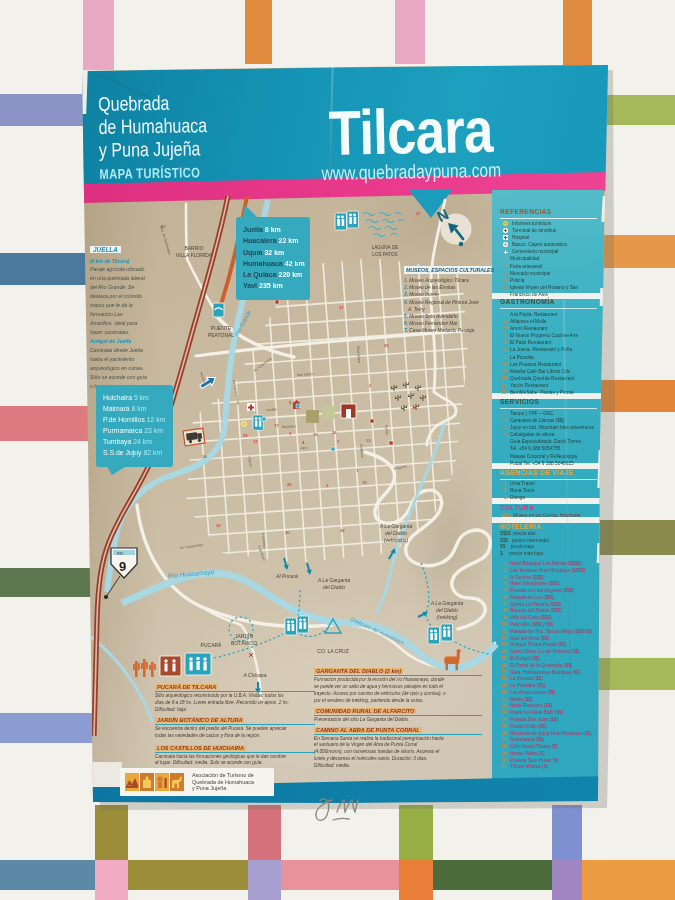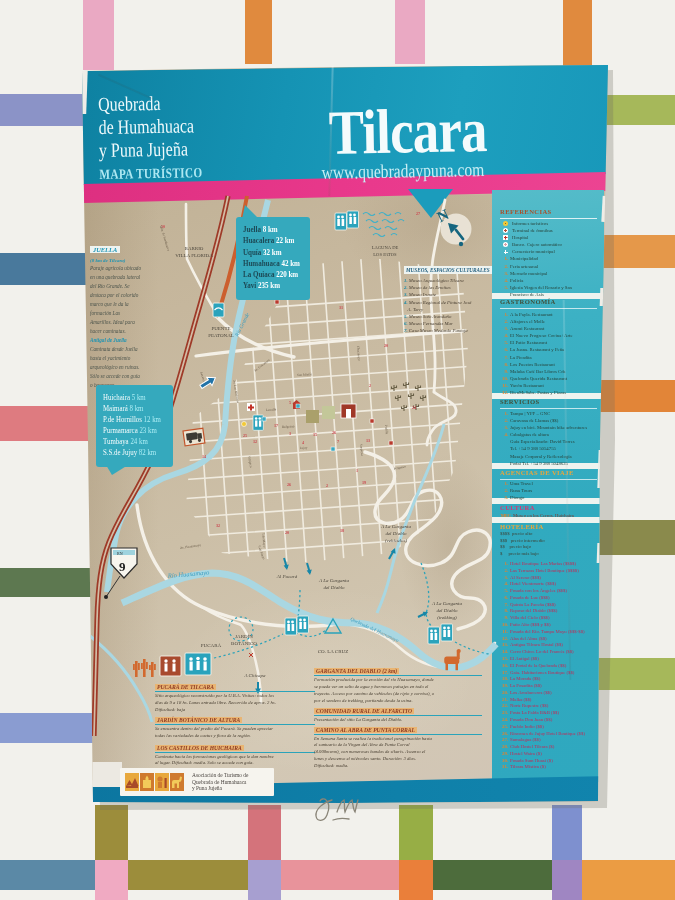--- a/index.html
+++ b/index.html
@@ -1,18 +1,18 @@
 <!DOCTYPE html>
 <html><head>
 <meta charset="utf-8">
 <style>
   html,body{margin:0;padding:0;width:675px;height:900px;overflow:hidden;
     font-family:"Liberation Sans",sans-serif;background:#f2f1ec;}
   .abs{position:absolute;}
-  #stage{position:relative;width:675px;height:716px;font-family:Liberation Serif, serif;}
+  #stage{position:relative;width:675px;height:716px;}
   .sbh{position:absolute;font-weight:700;font-size:6.6px;letter-spacing:0.4px;white-space:nowrap;}
   .sbl{font-size:4.8px;line-height:7.1px;color:#27453d;}
   .sbl div{white-space:nowrap;overflow:hidden;}
   .num{display:inline-block;width:9px;text-align:right;margin-right:2px;
     color:#e0832e;font-weight:700;}
   .ic{display:inline-block;width:5px;height:5px;margin-right:4px;margin-left:4px;vertical-align:-1px;}
 </style>
 </head>
 <body>
 <div id="stage">

